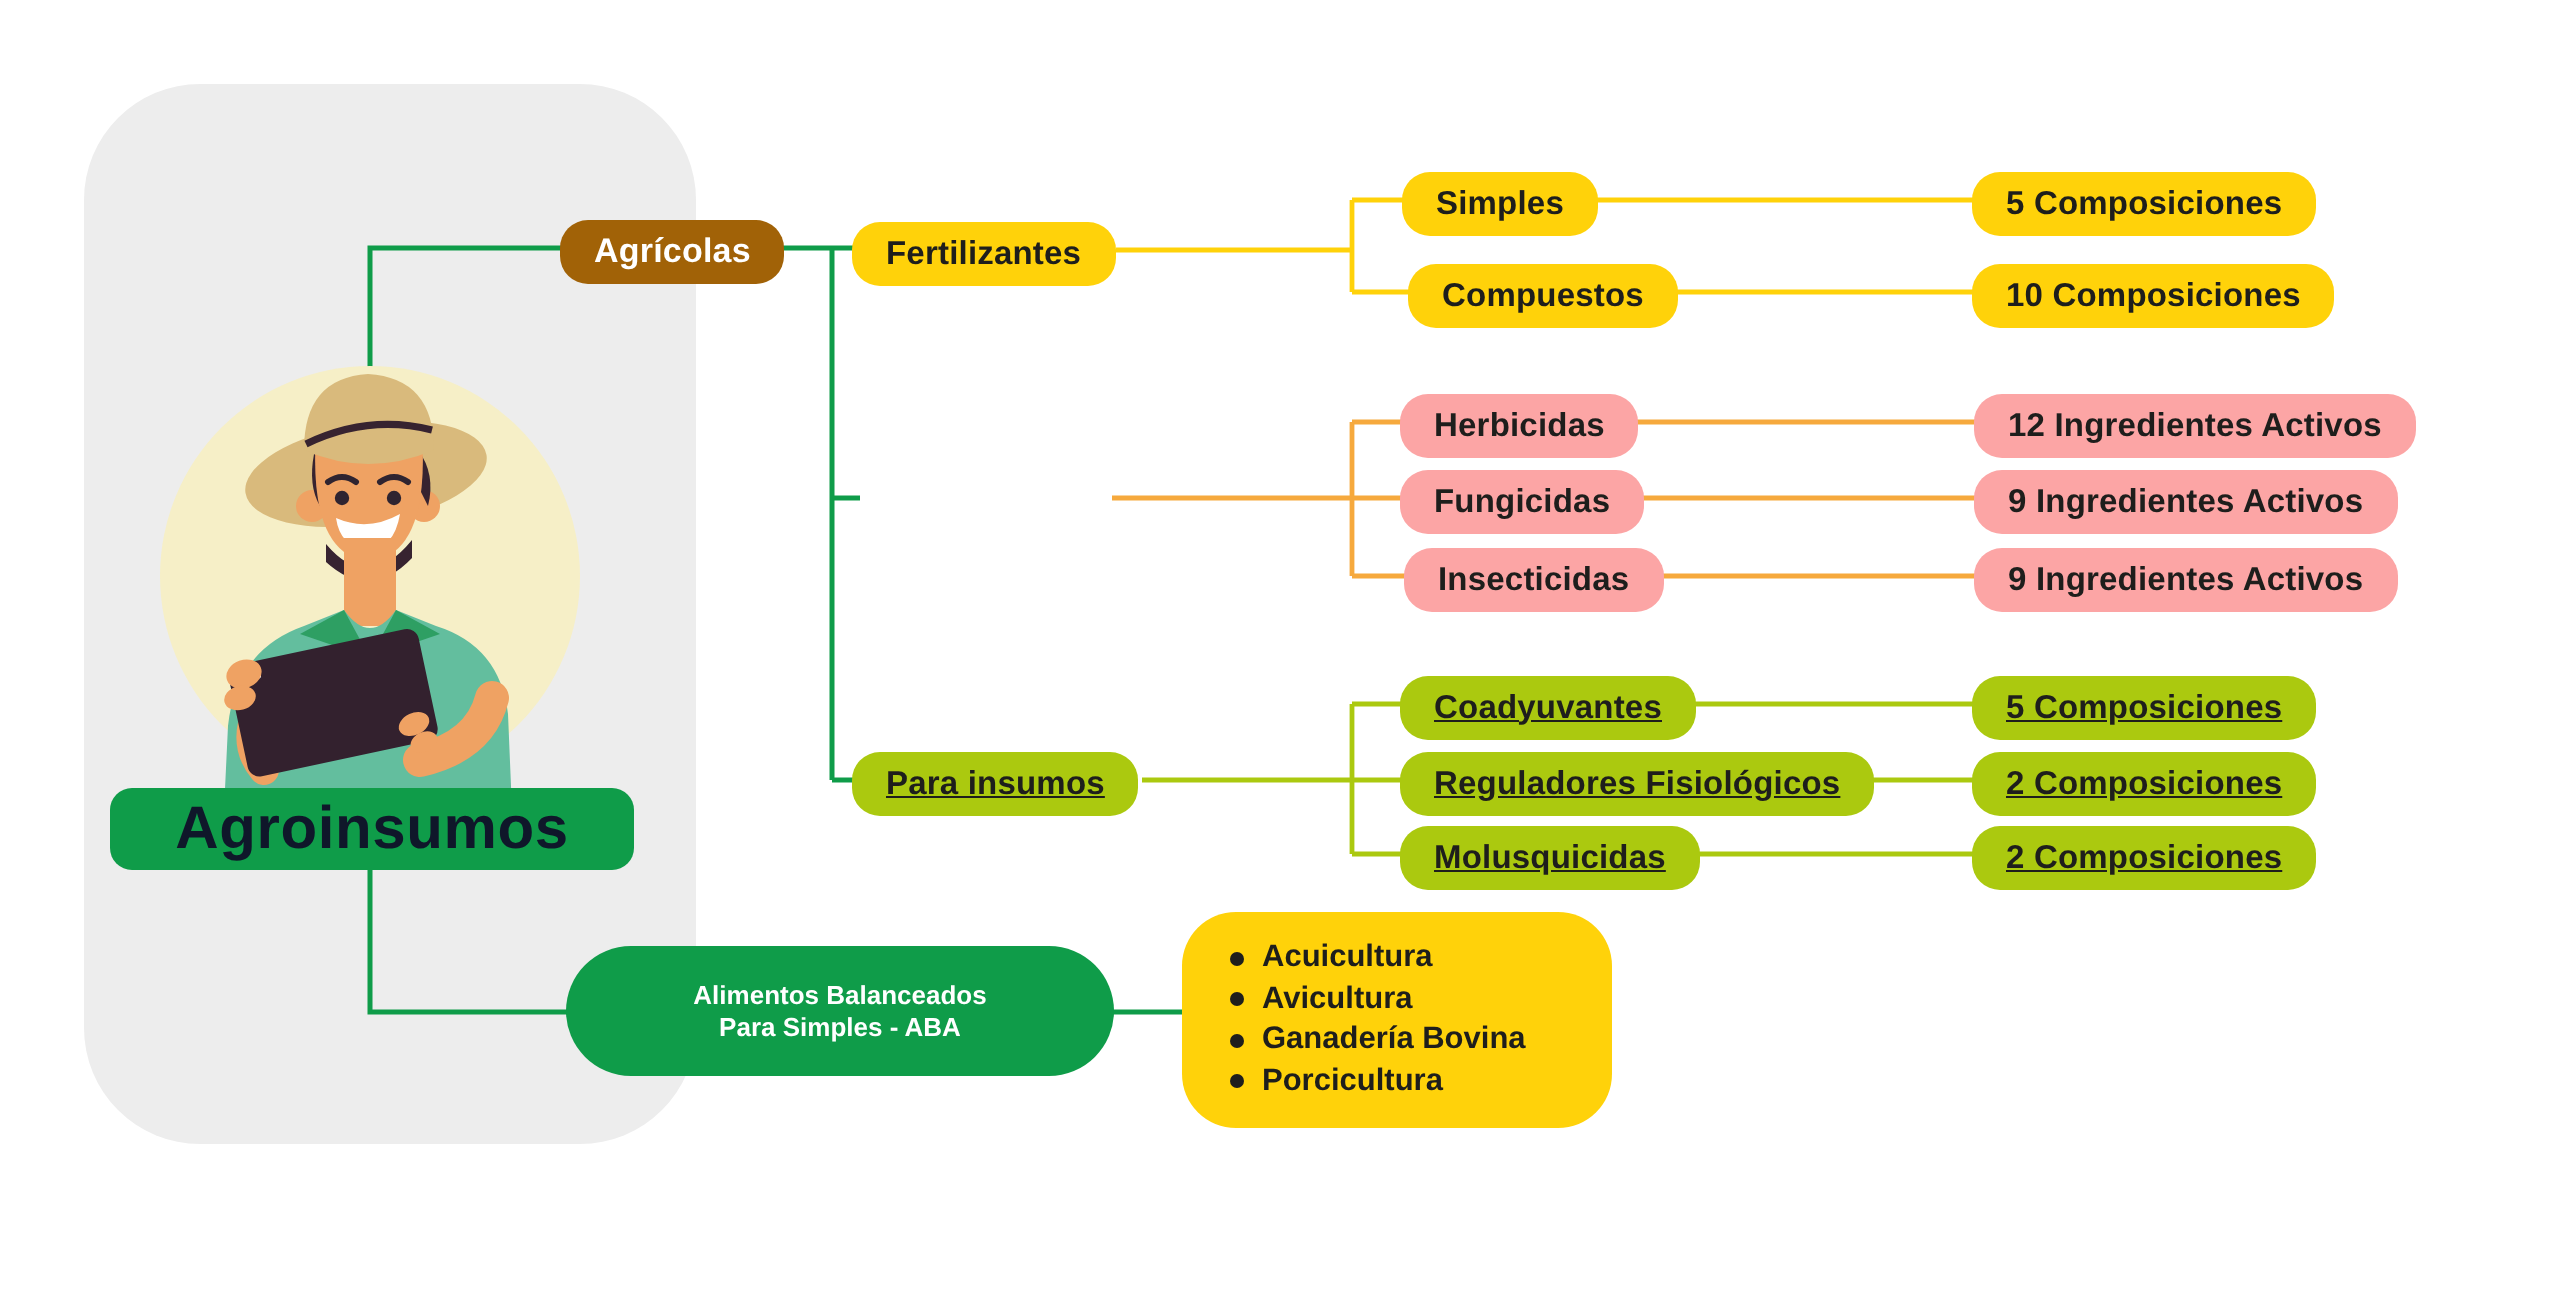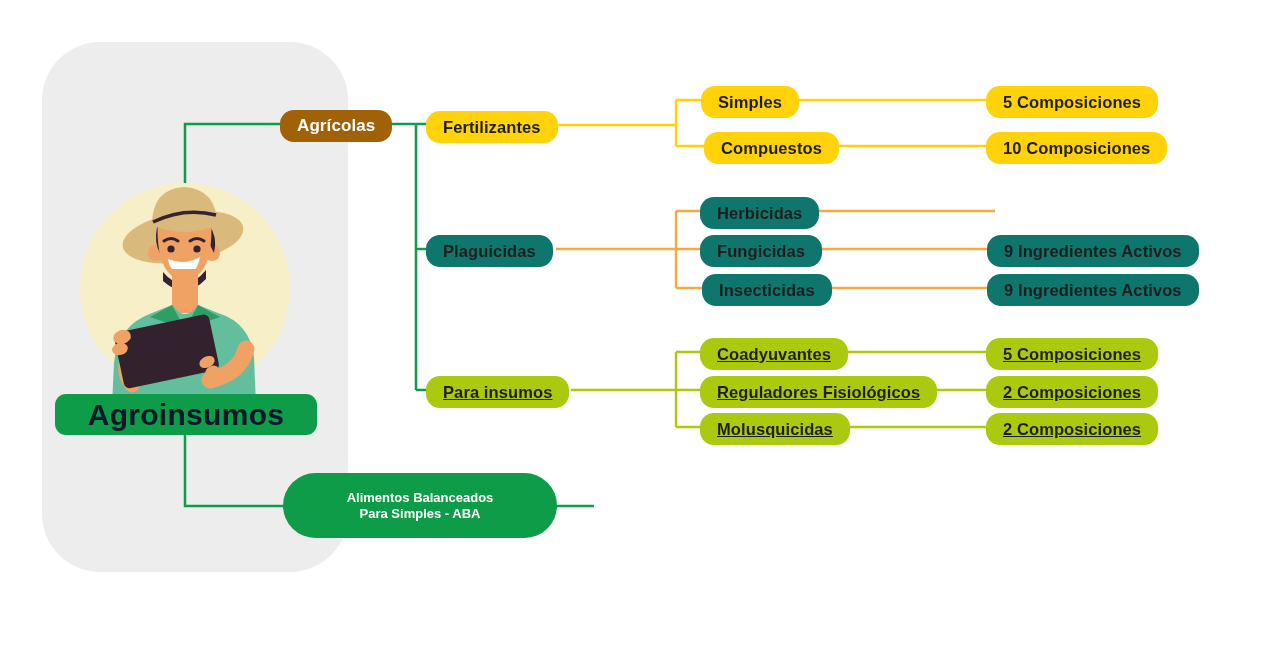--- a/index.html
+++ b/index.html
@@ -13,21 +13,21 @@
     background:#EDEDED;border-radius:58px;z-index:0;
   }
   .connectors{position:absolute;left:0;top:0;z-index:1;}
   .figure{position:absolute;left:60px;top:165px;z-index:2;}
   .pill{
     position:absolute;z-index:3;height:24px;display:flex;align-items:center;justify-content:center;
     padding:16px 17px;border-radius:14px;font-weight:700;font-size:16.5px;color:#1E1E1C;
     white-space:nowrap;letter-spacing:.1px;box-sizing:border-box;
   }
   .yellow{background:#FFD20A;}
-  .orange{background:#0f766e;}
+  .orange{background:#fca5a5;}
   .lime{background:#ABC90F;text-decoration:underline;}
   .green{background:#a16207;color:#ffffff;}
   .root-pill{
     position:absolute;left:55px;top:394px;width:262px;height:41px;z-index:3;
     background:#0F9C49;border-radius:11px;display:flex;align-items:center;justify-content:center;
     color:#0f172a;font-weight:700;font-size:30px;letter-spacing:.3px;
   }
   .aba-pill{
     position:absolute;left:283px;top:473px;width:274px;height:65px;z-index:3;
     background:#0F9C49;border-radius:33px;display:flex;flex-direction:column;
@@ -135,34 +135,52 @@
   <div class="root-pill">Agroinsumos</div>
 
   <div class="pill green" style="left:280px;top:110px;font-size:17px;">Agrícolas</div>
 
   <div class="pill yellow" style="left:426px;top:111px;">Fertilizantes</div>
   <div class="pill yellow" style="left:701px;top:86px;">Simples</div>
   <div class="pill yellow" style="left:704px;top:132px;">Compuestos</div>
   <div class="pill yellow" style="left:986px;top:86px;">5 Composiciones</div>
   <div class="pill yellow" style="left:986px;top:132px;">10 Composiciones</div>
 
-  <div class="pill orange" style="left:426px;top:235px;">Plaguicidas</div>
   <div class="pill orange" style="left:700px;top:197px;">Herbicidas</div>
   <div class="pill orange" style="left:700px;top:235px;">Fungicidas</div>
   <div class="pill orange" style="left:702px;top:274px;">Insecticidas</div>
+  <div class="pill orange" style="left:987px;top:197px;">12 Ingredientes Activos</div>
   <div class="pill orange" style="left:987px;top:235px;">9 Ingredientes Activos</div>
   <div class="pill orange" style="left:987px;top:274px;">9 Ingredientes Activos</div>
 
   <div class="pill lime" style="left:426px;top:376px;">Para insumos</div>
   <div class="pill lime" style="left:700px;top:338px;">Coadyuvantes</div>
   <div class="pill lime" style="left:700px;top:376px;">Reguladores Fisiológicos</div>
   <div class="pill lime" style="left:700px;top:413px;">Molusquicidas</div>
   <div class="pill lime" style="left:986px;top:338px;">5 Composiciones</div>
   <div class="pill lime" style="left:986px;top:376px;">2 Composiciones</div>
   <div class="pill lime" style="left:986px;top:413px;">2 Composiciones</div>
 
   <div class="aba-pill">
     <span>Alimentos Balanceados</span>
     <span>Para Simples - ABA</span>
   </div>
 
+  <div class="aba-box">
+    <div class="aba-row">
+      <span class="aba-bullet"></span>
+      <span class="aba-text">Acuicultura</span>
+    </div>
+    <div class="aba-row">
+      <span class="aba-bullet"></span>
+      <span class="aba-text">Avicultura</span>
+    </div>
+    <div class="aba-row">
+      <span class="aba-bullet"></span>
+      <span class="aba-text">Ganadería Bovina</span>
+    </div>
+    <div class="aba-row">
+      <span class="aba-bullet"></span>
+      <span class="aba-text">Porcicultura</span>
+    </div>
+  </div>
 
 </div>
 
 </body></html>

